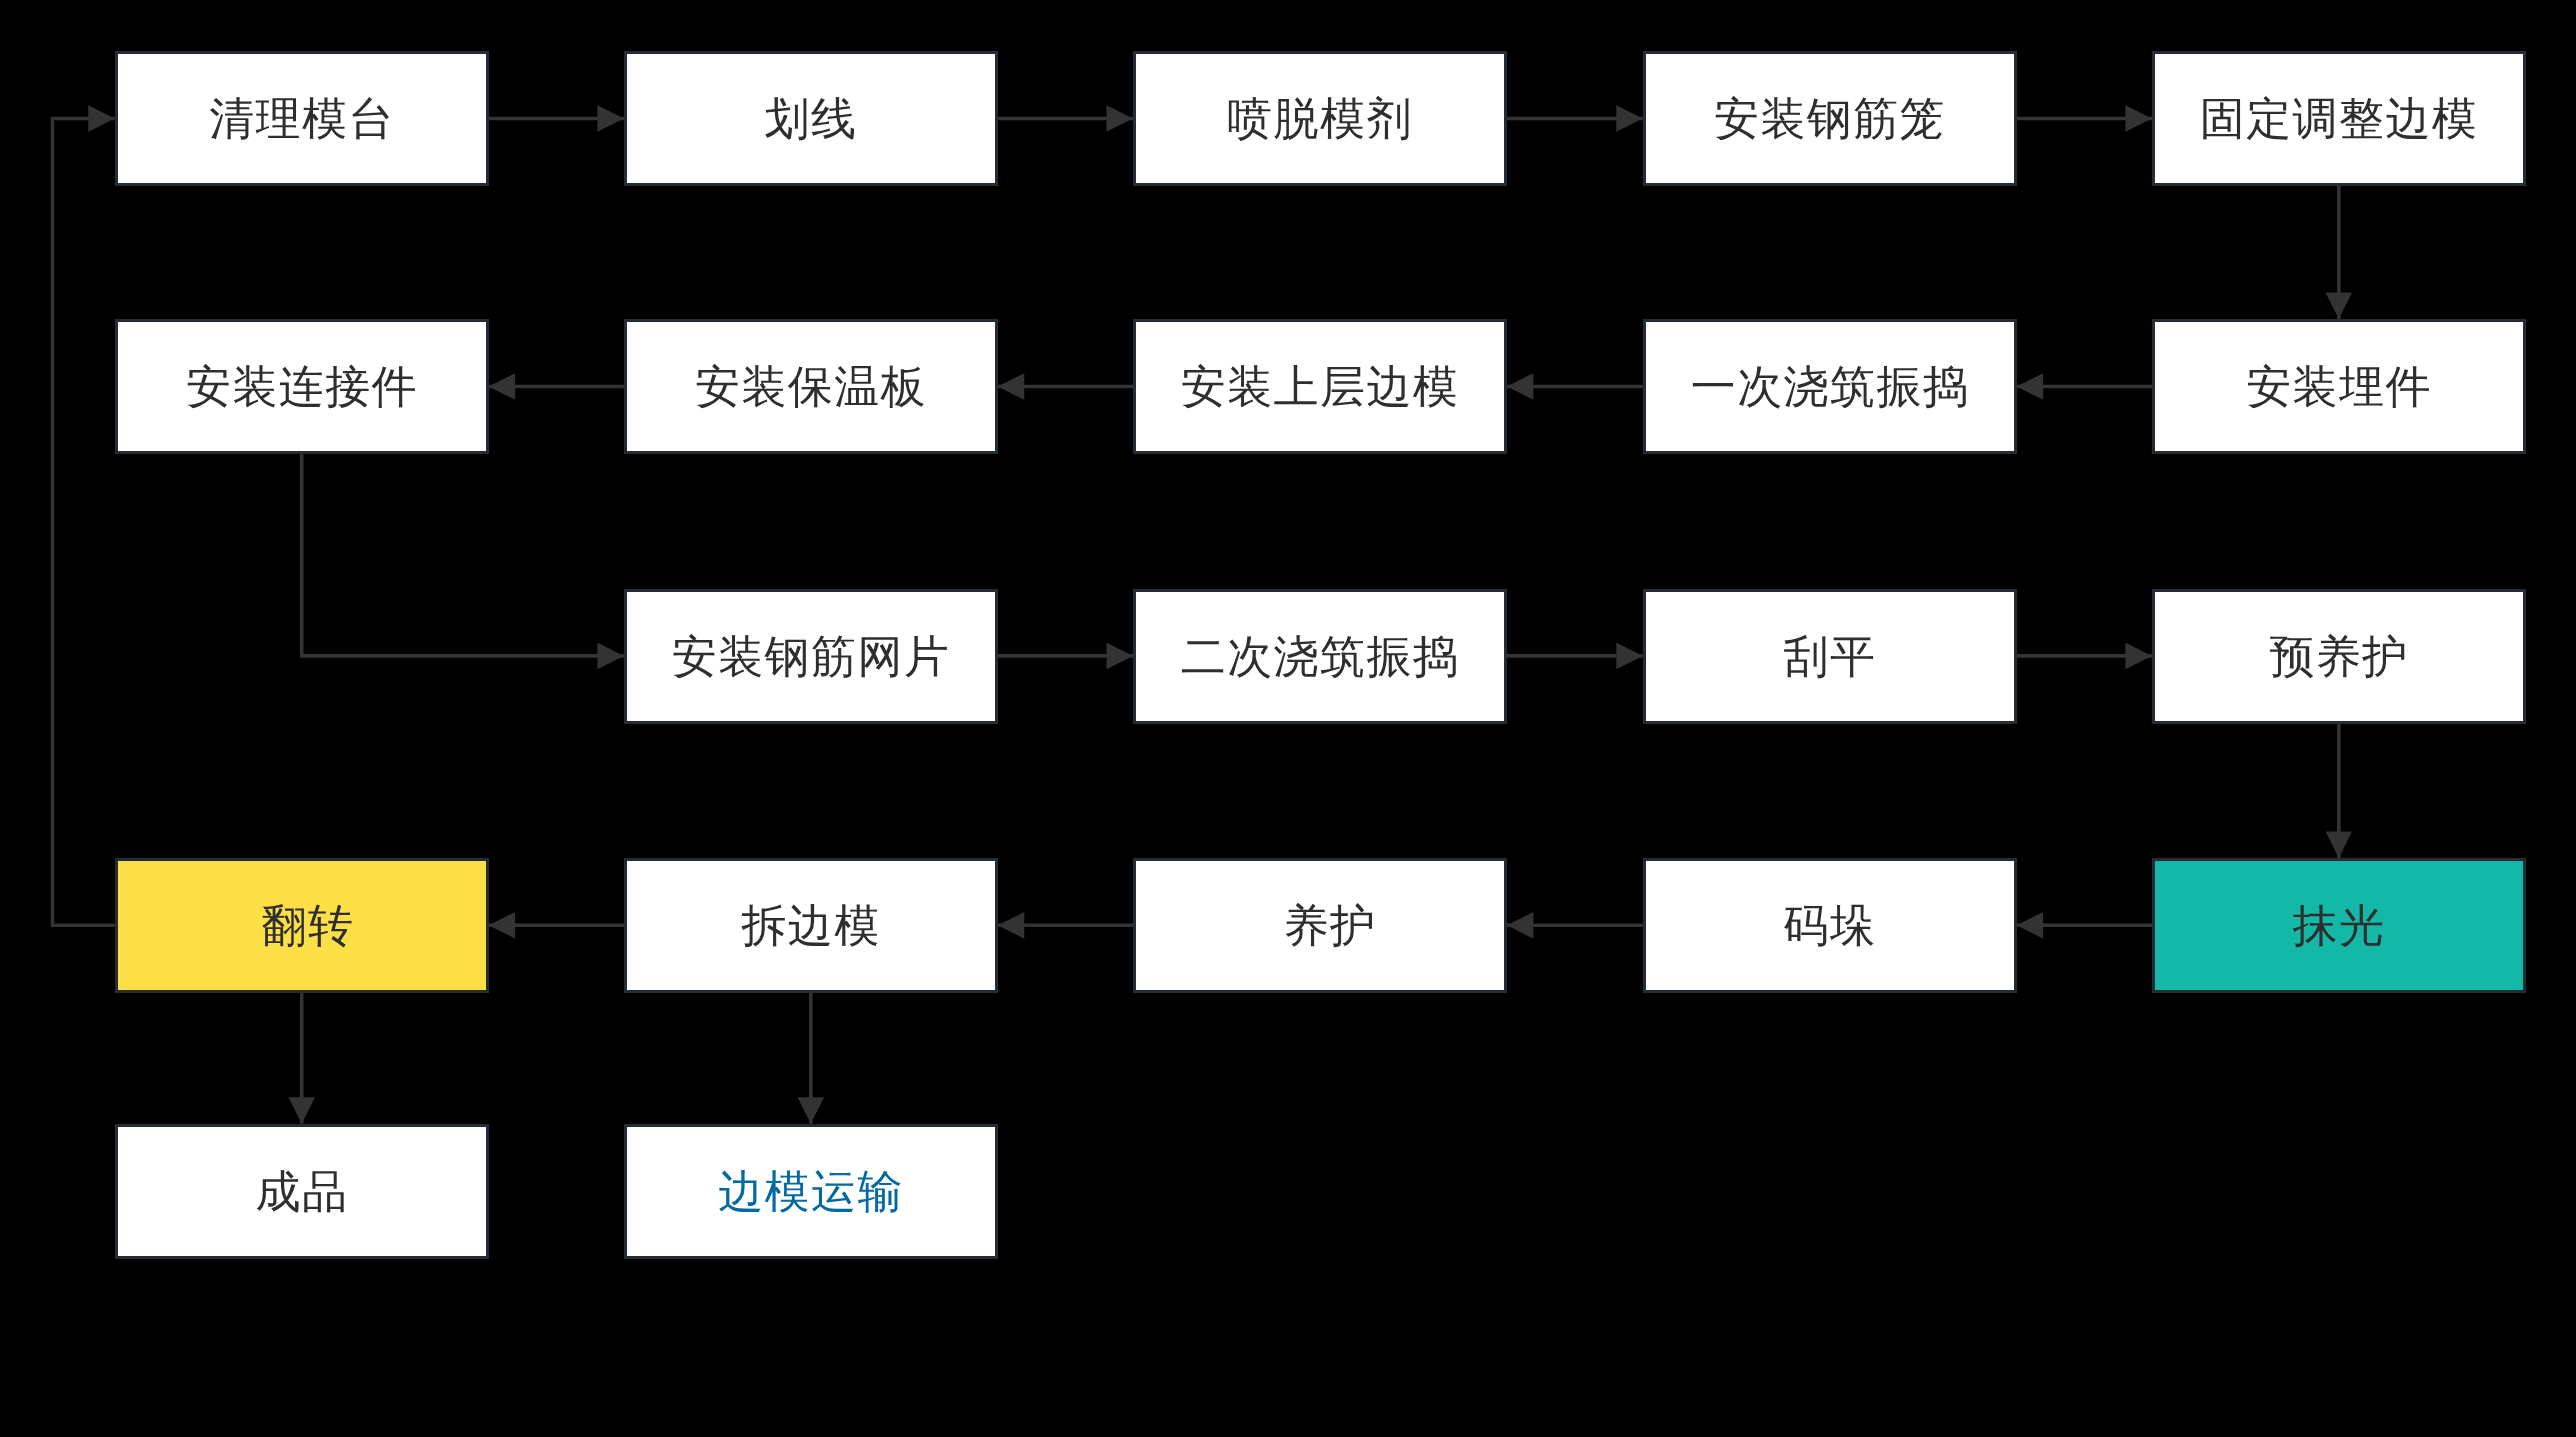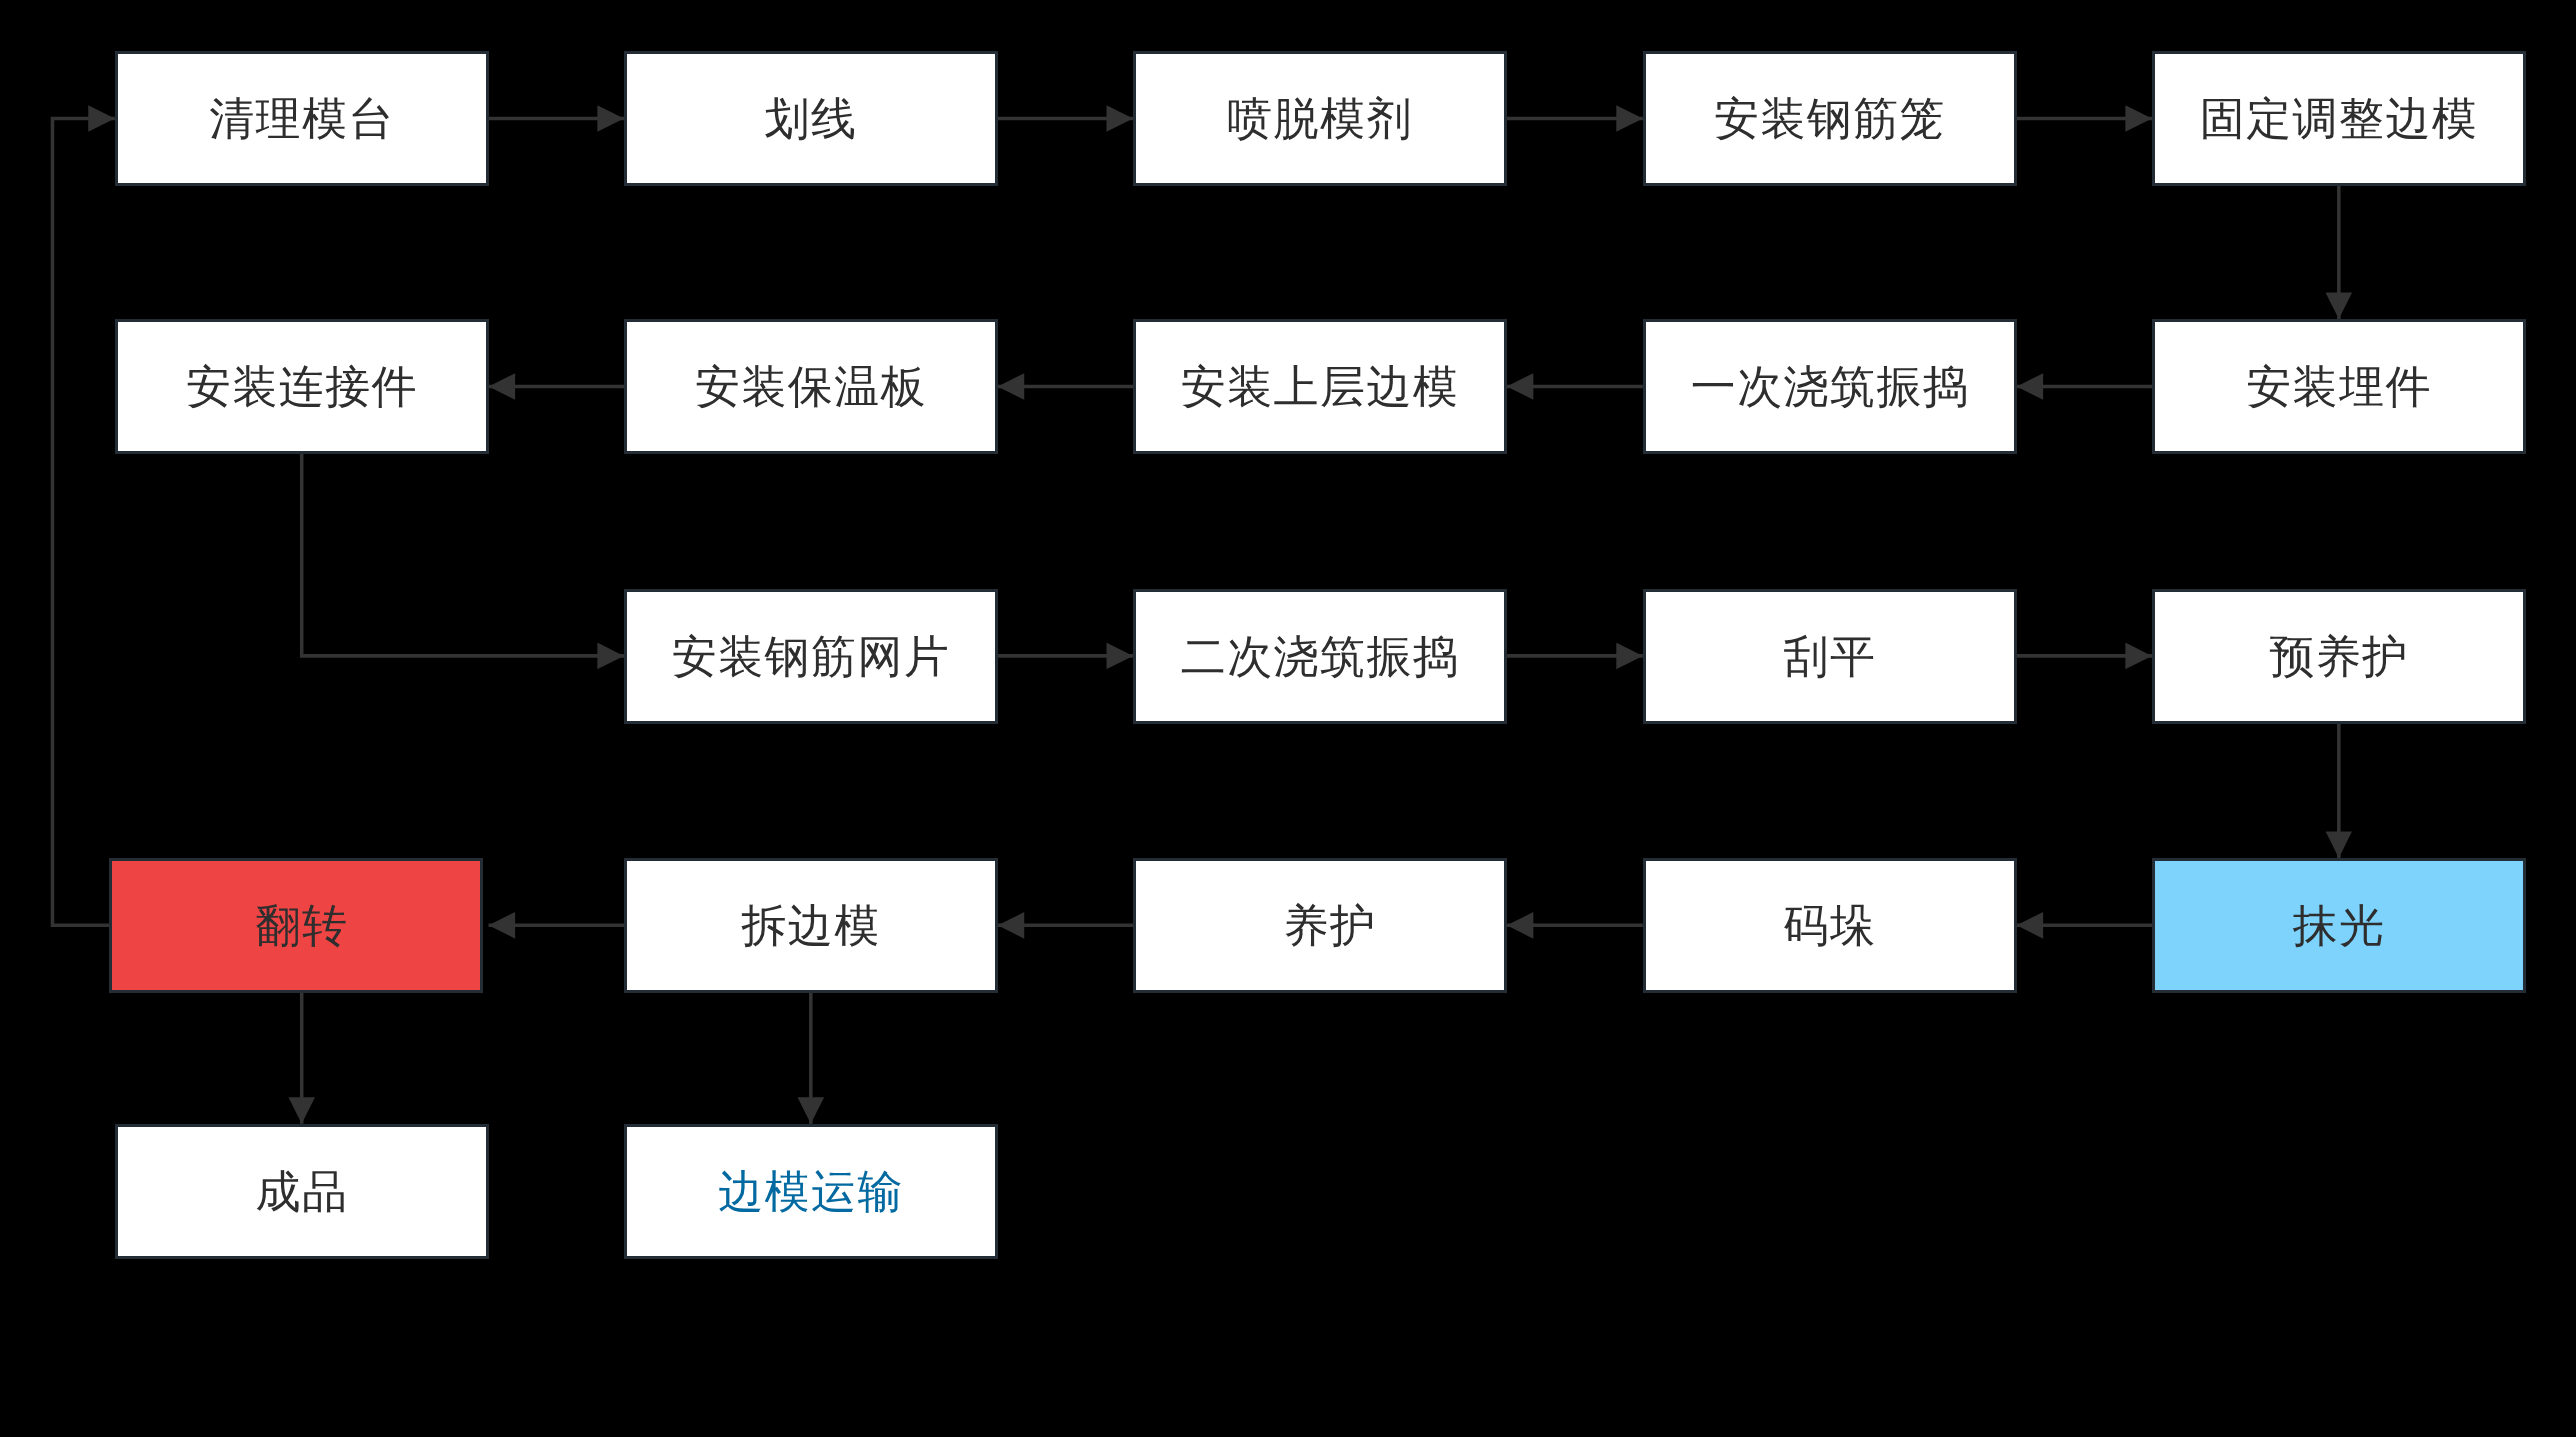--- a/index.html
+++ b/index.html
@@ -127,33 +127,33 @@
       </div>
       <div class="flow-node" style="left: 1133px; top: 589px; background: rgb(255, 255, 255); border-color: rgb(36, 44, 54);">
         <span style="color: rgb(46, 46, 46);">二次浇筑振捣</span>
       </div>
       <div class="flow-node" style="left: 1643px; top: 589px; background: rgb(255, 255, 255); border-color: rgb(36, 44, 54);">
         <span style="color: rgb(46, 46, 46);">刮平</span>
       </div>
       <div class="flow-node" style="left: 2152px; top: 589px; background: rgb(255, 255, 255); border-color: rgb(36, 44, 54);">
         <span style="color: rgb(46, 46, 46);">预养护</span>
       </div>
-      <div class="flow-node" style="left: 109px; top: 858px; background: #ef4444; border-color: rgb(36, 44, 54); padding-left: 12px;">
+      <div class="flow-node" style="left: 115px; top: 858px; background: #fde047; border-color: rgb(36, 44, 54); padding-left: 12px;">
         <span style="color: rgb(46, 46, 46);">翻转</span>
       </div>
       <div class="flow-node" style="left: 624px; top: 858px; background: rgb(255, 255, 255); border-color: rgb(36, 44, 54); justify-content: center;">
         <span style="color: rgb(46, 46, 46);">拆边模</span>
       </div>
       <div class="flow-node" style="left: 1133px; top: 858px; background: rgb(255, 255, 255); border-color: rgb(36, 44, 54); padding-left: 20px;">
         <span style="color: rgb(46, 46, 46);">养护</span>
       </div>
       <div class="flow-node" style="left: 1643px; top: 858px; background: rgb(255, 255, 255); border-color: rgb(36, 44, 54);">
         <span style="color: rgb(46, 46, 46);">码垛</span>
       </div>
-      <div class="flow-node" style="left: 2152px; top: 858px; background: #7dd3fc; border-color: rgb(36, 44, 54);">
+      <div class="flow-node" style="left: 2152px; top: 858px; background: #14b8a6; border-color: rgb(36, 44, 54);">
         <span style="color: rgb(46, 46, 46);">抹光</span>
       </div>
       <div class="flow-node" style="left: 115px; top: 1124px; background: rgb(255, 255, 255); border-color: rgb(36, 44, 54);">
         <span style="color: rgb(46, 46, 46);">成品</span>
       </div>
       <div class="flow-node" style="left: 624px; top: 1124px; background: rgb(255, 255, 255); border-color: rgb(36, 44, 54);">
         <span style="color: #0369a1;">边模运输</span>
       </div>
     </div>
 

